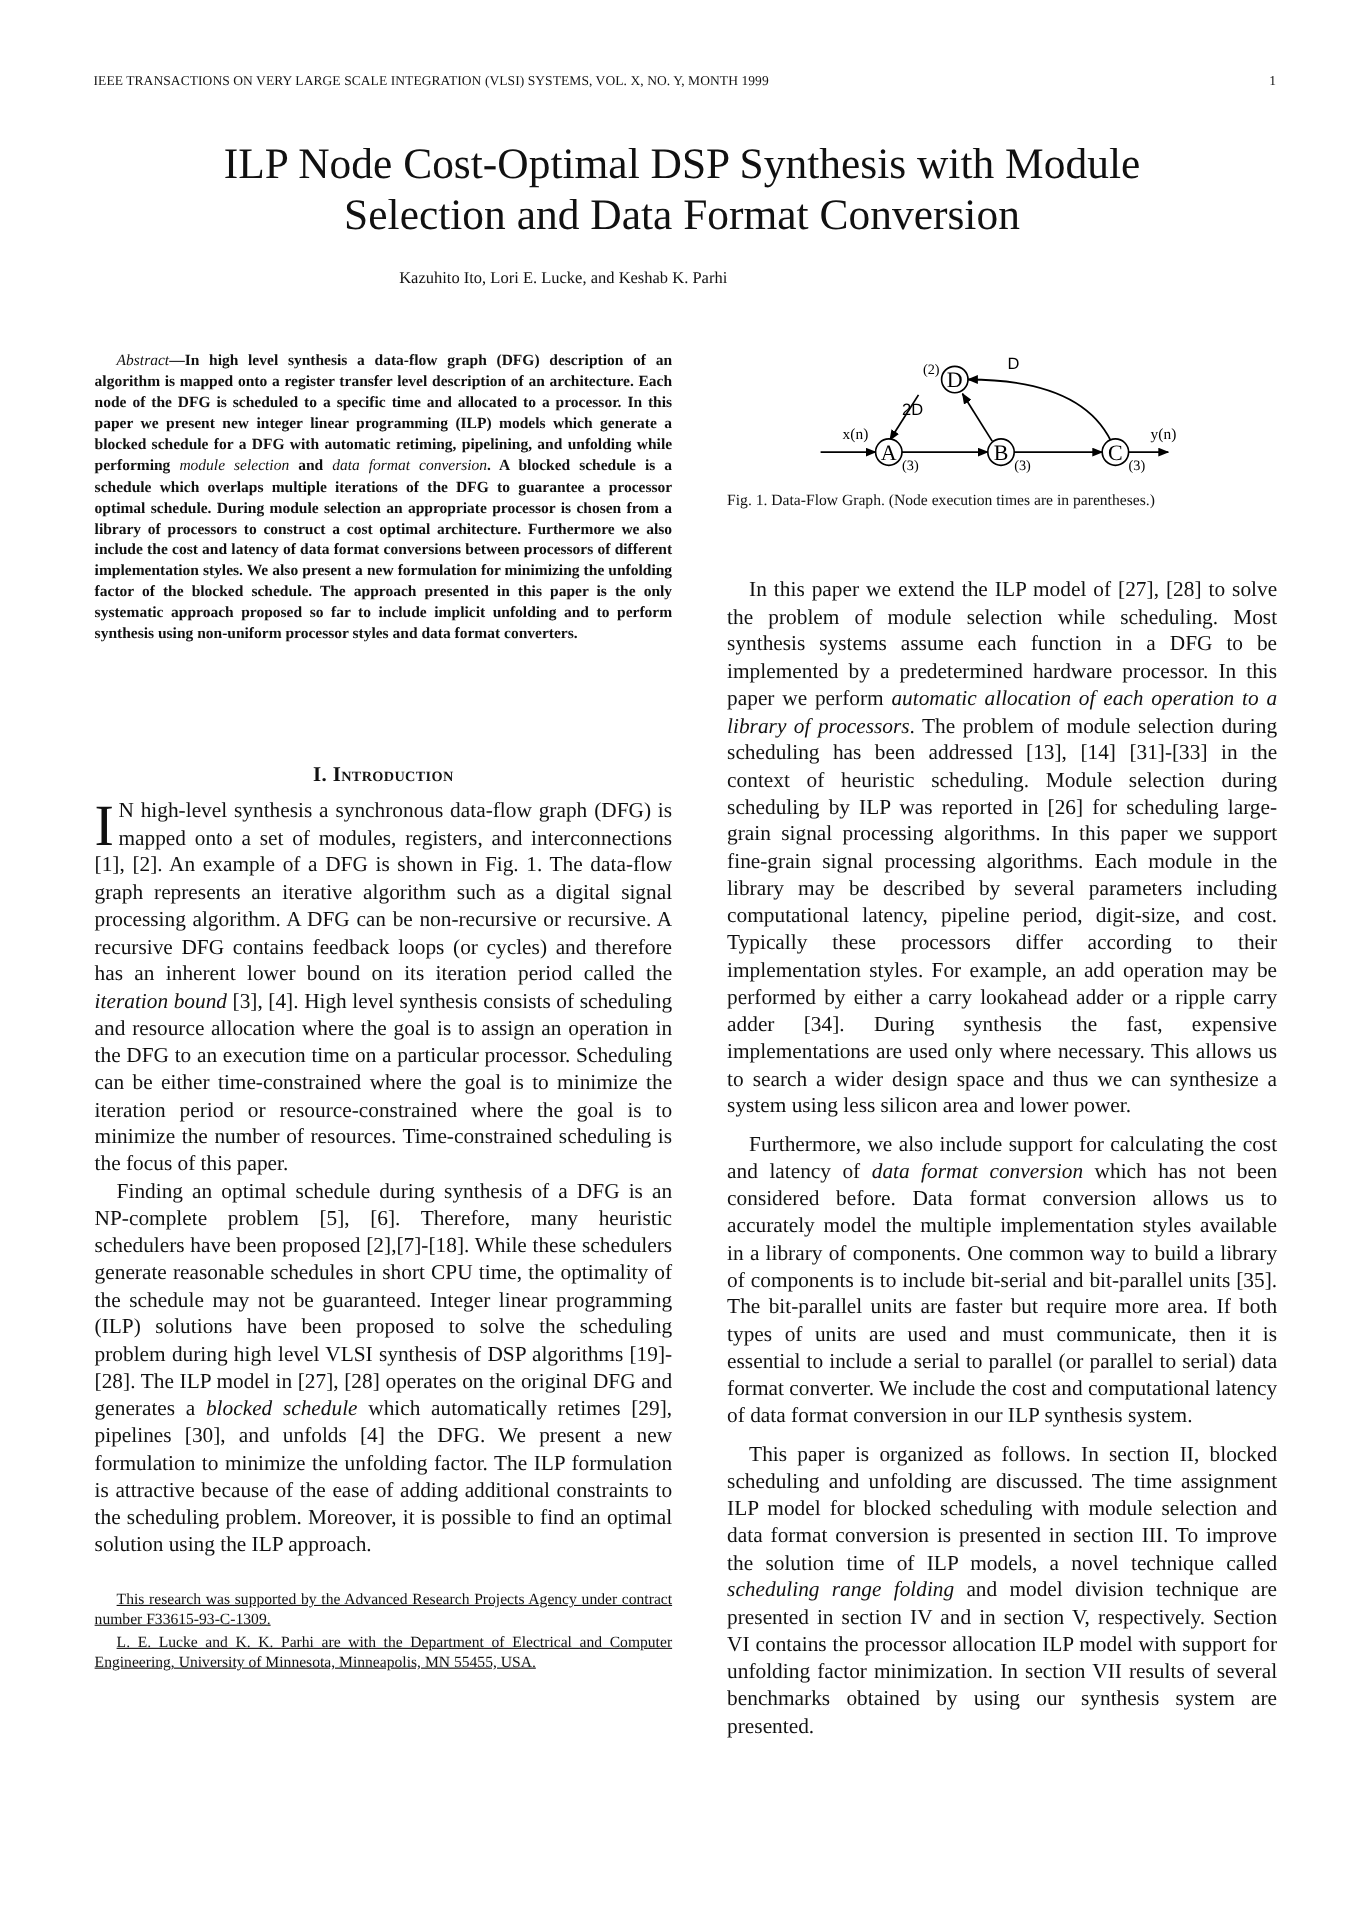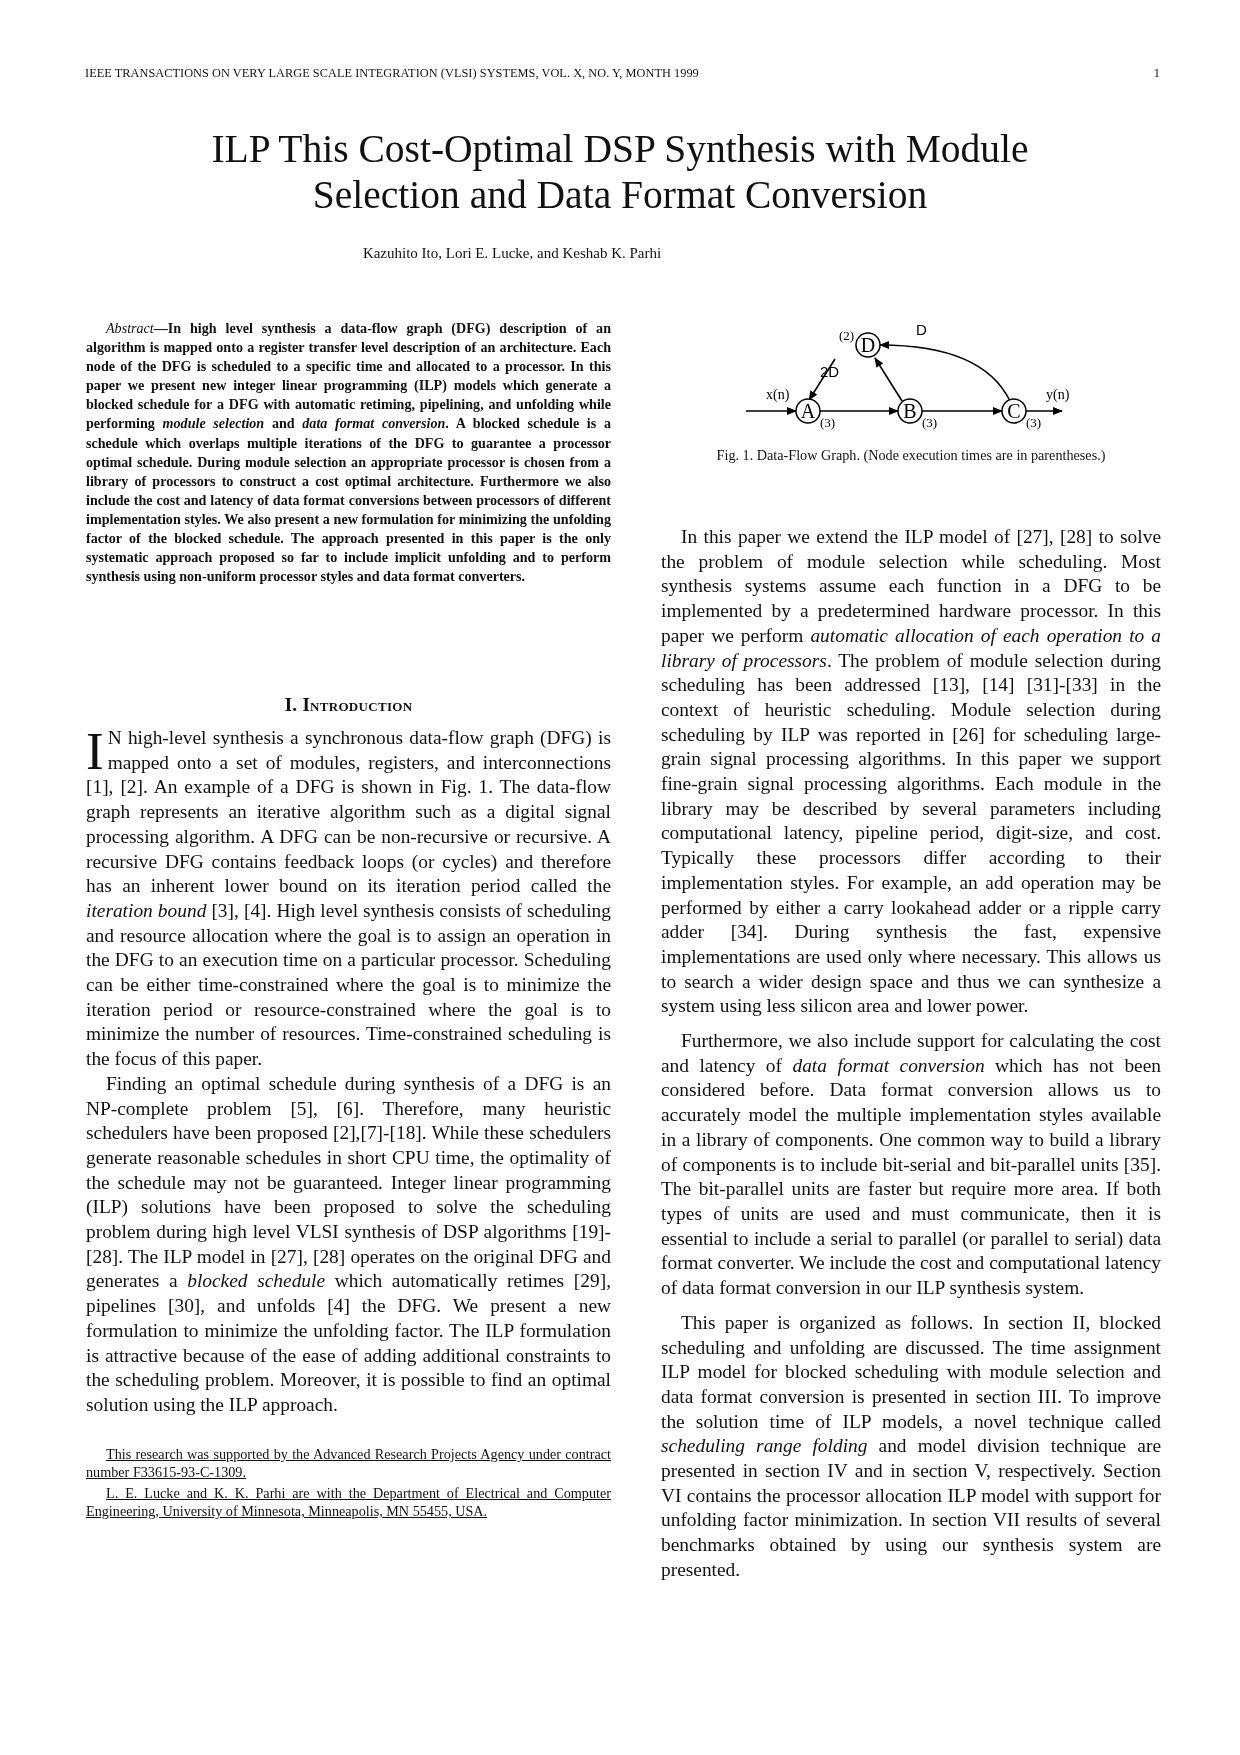--- a/index.html
+++ b/index.html
@@ -19,21 +19,21 @@
     position: absolute; left: 0; top: 245px; width: 1024px; text-align: center;
     font-size: 15px;
   }
   .col-left { position: absolute; left: 86px; width: 525px; }
   .col-right { position: absolute; left: 661px; width: 500px; }
   .abstract {
     top: 319px; font-size: 14.1px; line-height: 19.1px; font-weight: bold; text-align: justify;
   }
   .abstract p { margin: 0; text-indent: 20px; }
   .abstract p + p { margin-top: 4px; }
-  .abstract i, .abstract em { font-weight: bold; }
+  .abstract i, .abstract em { font-weight: normal; }
   .lead-ital { font-style: italic; font-weight: normal; }
   .section-heading {
     position: absolute; left: 86px; top: 694px; width: 525px; text-align: center;
     font-size: 19px; letter-spacing: 0.3px; font-weight: bold;
   }
   .section-heading .sc { font-variant: small-caps; }
   .body-text {
     font-size: 19.4px; line-height: 24.7px; text-align: justify;
     hyphens: manual;
   }
@@ -42,37 +42,37 @@
   .intro p.first { text-indent: 0; }
   .dropcap {
     float: left; font-size: 53px; line-height: 44px; margin: 3px 4px 0 0; height: 44px;
   }
   .footnotes {
     top: 1445px; font-size: 14.2px; line-height: 18px; text-align: justify; text-decoration: underline;
   }
   .footnotes p { margin: 0 0 3px 0; text-indent: 20px; }
   .figure { position: absolute; left: 720px; top: 305px; width: 390px; height: 130px; }
   .fig-caption {
-    position: absolute; left: 661px; top: 447px; width: 500px; text-align: center; font-size: 14.2px;
+    position: absolute; left: 661px; top: 447px; width: 500px; font-size: 14.2px;
   }
   .right-body { top: 525px; }
   .right-body p + p { margin-top: 10px; }
   svg text.sans { font-family: "Liberation Sans", "DejaVu Sans", sans-serif; }
   svg text.serif { font-family: "Liberation Serif", "DejaVu Serif", serif; }
 </style>
 </head>
 <body>
 
 <div class="running-head">
   <span>IEEE TRANSACTIONS ON VERY LARGE SCALE INTEGRATION (VLSI) SYSTEMS, VOL. X, NO. Y, MONTH 1999</span>
   <span>1</span>
 </div>
 
 <div class="title">
-  <div>ILP This Cost-Optimal DSP Synthesis with Module</div>
+  <div>ILP Node Cost-Optimal DSP Synthesis with Module</div>
   <div>Selection and Data Format Conversion</div>
 </div>
 
 <div class="authors">Kazuhito Ito, Lori E. Lucke, and Keshab K. Parhi</div>
 
 <div class="col-left abstract">
   <p><span class="lead-ital">Abstract</span><span>—</span><span>In high level synthesis a data-flow graph (DFG) description of an algorithm is mapped onto a register transfer level description of an architecture. Each node of the DFG is scheduled to a specific time and allocated to a processor. In this paper we present new integer linear programming (ILP) models which generate a blocked schedule for a DFG with automatic retiming, pipelining, and unfolding while performing </span><i>module selection</i><span> and </span><i>data format conversion</i><span>. A blocked schedule is a schedule which overlaps multiple iterations of the DFG to guarantee a processor optimal schedule. During module selection an appropriate processor is chosen from a library of processors to construct a cost optimal architecture. Furthermore we also include the cost and latency of data format conversions between processors of different implementation styles. We also present a new formulation for minimizing the unfolding factor of the blocked schedule. The approach presented in this paper is the only systematic approach proposed so far to include implicit unfolding and to perform synthesis using non-uniform processor styles and data format converters.</span></p>
 </div>
 
 <div class="section-heading">

